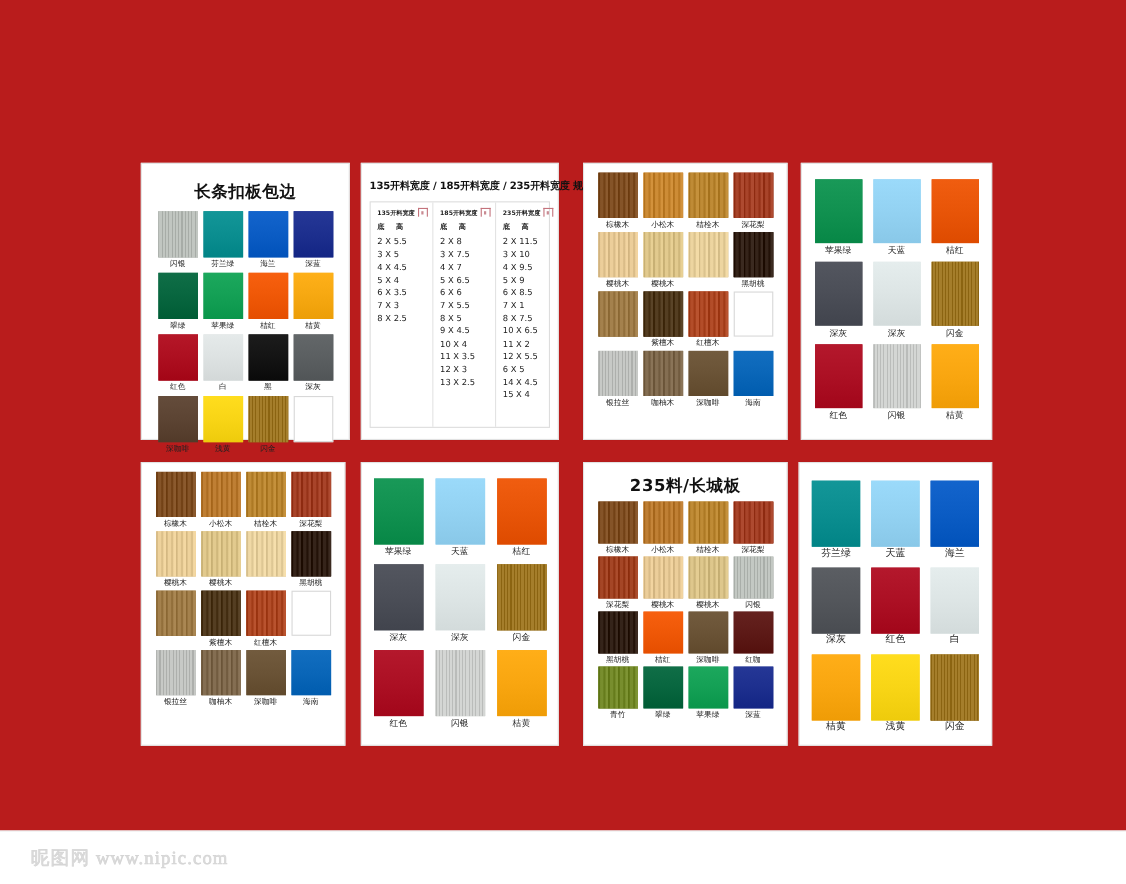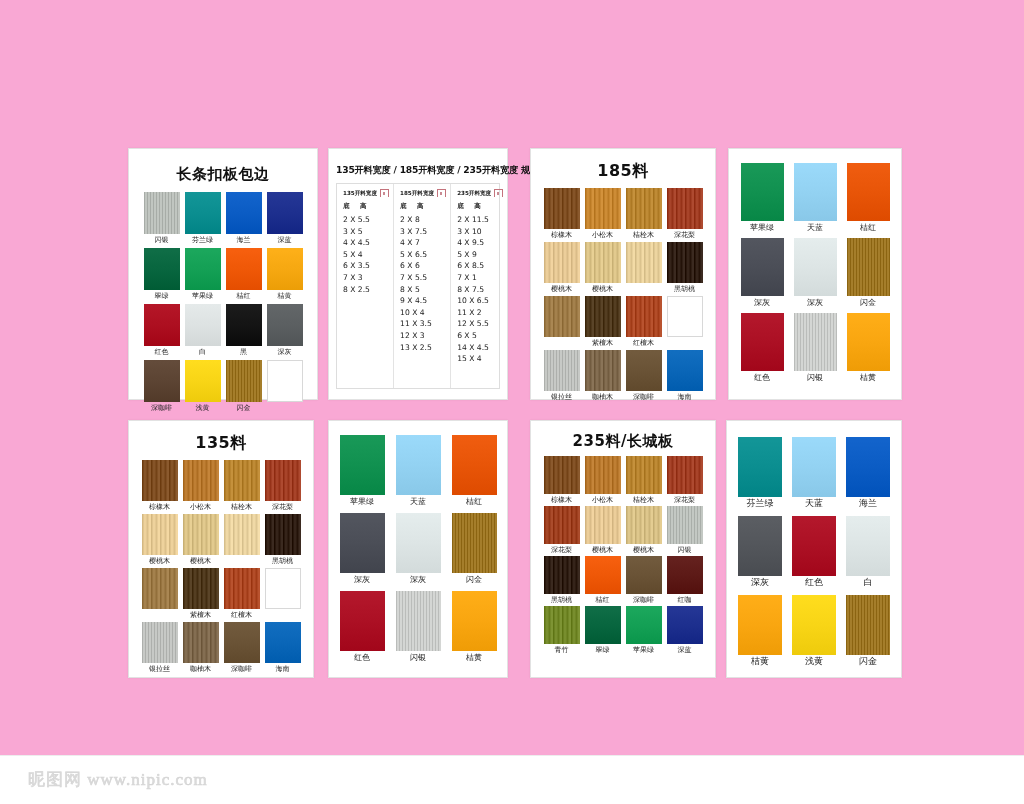--- a/index.html
+++ b/index.html
@@ -2,21 +2,21 @@
 <html><head>
 <meta charset="utf-8">
 <style>
   * { box-sizing: border-box; margin: 0; padding: 0; }
   html, body {
     width: 1024px; height: 804px;
     background: #ffffff;
     font-family: "DejaVu Sans", "Liberation Sans", sans-serif;
     overflow: hidden;
   }
-  #stage { position: relative; width: 1024px; height: 804px; background:#f9a8d4; }
+  #stage { position: relative; width: 1024px; height: 804px; background:#b91c1c; }
 
   
   .card {
     position: absolute;
     background: #ffffff;
     border: 1px solid #e2e2e2;
     box-shadow: 0 0 2px rgba(0,0,0,.07);
   }
   .card-title {
     text-align: center;
@@ -284,21 +284,20 @@
           <div class="spec-row">11 X 2</div>
           <div class="spec-row">12 X 5.5</div>
           <div class="spec-row">6 X 5</div>
           <div class="spec-row">14 X 4.5</div>
           <div class="spec-row">15 X 4</div>
         </div>
       </div>
   </div>
 
   <div class="card" id="card3">
-    <div class="card-title">185料</div>
     <div class="sw-grid">
         <div class="sw-cell">
           <div class="sw-chip" style="background-color:#7b4a1e;background-image:repeating-linear-gradient(90deg,rgb(107,58,14) 0px,rgb(107,58,14) 1px,rgb(133,84,40) 2px,rgb(133,84,40) 4px,rgb(115,66,22) 5px,rgb(115,66,22) 6px,rgb(139,90,46) 7px,rgb(139,90,46) 9px),linear-gradient(180deg,rgb(137,88,44) 0%,rgb(111,62,18) 100%);"></div>
           <div class="sw-label">棕橡木</div>
         </div>
         <div class="sw-cell">
           <div class="sw-chip" style="background-color:#c3822c;background-image:repeating-linear-gradient(90deg,rgb(179,114,28) 0px,rgb(179,114,28) 1px,rgb(205,140,54) 2px,rgb(205,140,54) 4px,rgb(187,122,36) 5px,rgb(187,122,36) 6px,rgb(211,146,60) 7px,rgb(211,146,60) 9px),linear-gradient(180deg,rgb(209,144,58) 0%,rgb(183,118,32) 100%);"></div>
           <div class="sw-label">小松木</div>
         </div>
         <div class="sw-cell">
@@ -395,21 +394,20 @@
           <div class="sw-label">闪银</div>
         </div>
         <div class="sw-cell">
           <div class="sw-chip" style="background-color:#f9a610;background-image:linear-gradient(180deg,rgb(255,174,24) 0%,#f9a610 50%,rgb(239,156,6) 100%);"></div>
           <div class="sw-label">桔黄</div>
         </div>
       </div>
   </div>
 
   <div class="card" id="card5">
-    <div class="card-title">135料</div>
     <div class="sw-grid">
         <div class="sw-cell">
           <div class="sw-chip" style="background-color:#7b4a1e;background-image:repeating-linear-gradient(90deg,rgb(107,58,14) 0px,rgb(107,58,14) 1px,rgb(133,84,40) 2px,rgb(133,84,40) 4px,rgb(115,66,22) 5px,rgb(115,66,22) 6px,rgb(139,90,46) 7px,rgb(139,90,46) 9px),linear-gradient(180deg,rgb(137,88,44) 0%,rgb(111,62,18) 100%);"></div>
           <div class="sw-label">棕橡木</div>
         </div>
         <div class="sw-cell">
           <div class="sw-chip" style="background-color:#b5752a;background-image:repeating-linear-gradient(90deg,rgb(165,101,26) 0px,rgb(165,101,26) 1px,rgb(191,127,52) 2px,rgb(191,127,52) 4px,rgb(173,109,34) 5px,rgb(173,109,34) 6px,rgb(197,133,58) 7px,rgb(197,133,58) 9px),linear-gradient(180deg,rgb(195,131,56) 0%,rgb(169,105,30) 100%);"></div>
           <div class="sw-label">小松木</div>
         </div>
         <div class="sw-cell">

